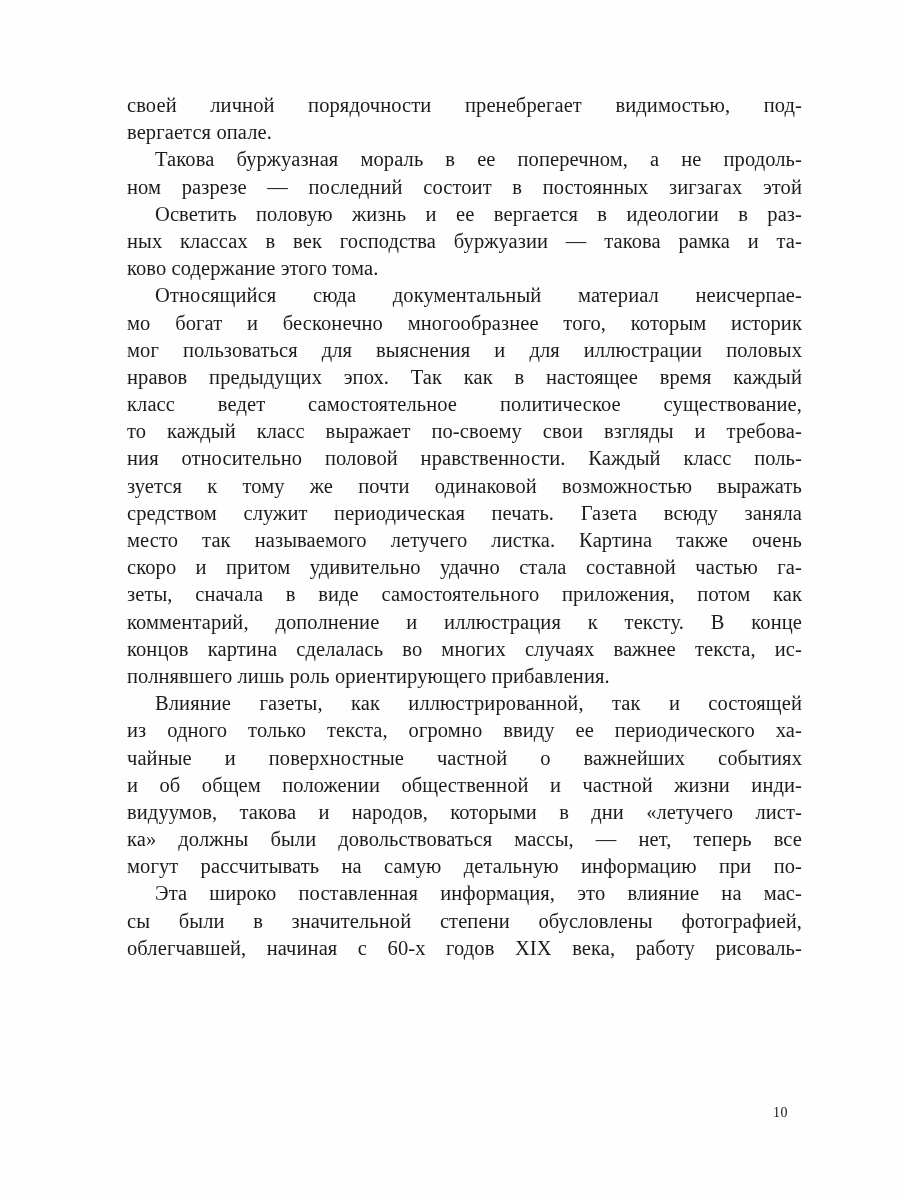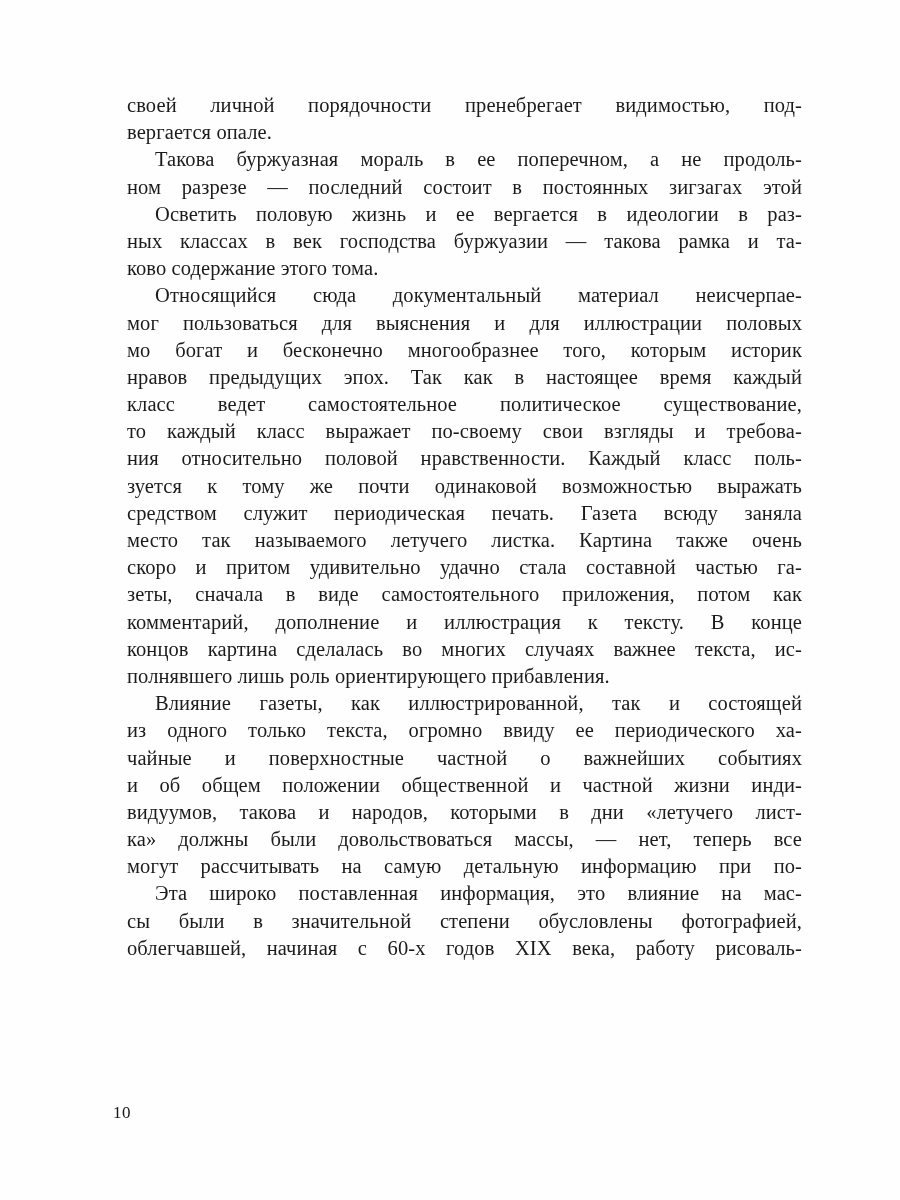--- a/index.html
+++ b/index.html
@@ -43,42 +43,42 @@
     text-indent: 28px;
   }
   .line.para-end {
     text-align-last: left;
   }
   .page-number {
     position: absolute;
     top: 1102px;
     left: 113px;
     width: 675px;
-    text-align: left;
-    font-size: 17px;
+    text-align: right;
+    font-size: 14px;
     line-height: 22px;
     color: #161616;
     letter-spacing: 0.5px;
   }
 </style>
 </head>
 <body>
 
 <div class="book-page">
   <div class="page-text">
       <div class="line">своей личной порядочности пренебрегает видимостью, под-</div>
       <div class="line para-end">вергается опале.</div>
       <div class="line indent">Такова буржуазная мораль в ее поперечном, а не продоль-</div>
       <div class="line">ном разрезе — последний состоит в постоянных зигзагах этой</div>
       <div class="line indent">Осветить половую жизнь и ее вергается в идеологии в раз-</div>
       <div class="line">ных классах в век господства буржуазии — такова рамка и та-</div>
       <div class="line para-end">ково содержание этого тома.</div>
       <div class="line indent">Относящийся сюда документальный материал неисчерпае-</div>
+      <div class="line">мо богат и бесконечно многообразнее того, которым историк</div>
       <div class="line">мог пользоваться для выяснения и для иллюстрации половых</div>
-      <div class="line">мо богат и бесконечно многообразнее того, которым историк</div>
       <div class="line">нравов предыдущих эпох. Так как в настоящее время каждый</div>
       <div class="line">класс ведет самостоятельное политическое существование,</div>
       <div class="line">то каждый класс выражает по-своему свои взгляды и требова-</div>
       <div class="line">ния относительно половой нравственности. Каждый класс поль-</div>
       <div class="line">зуется к тому же почти одинаковой возможностью выражать</div>
       <div class="line">средством служит периодическая печать. Газета всюду заняла</div>
       <div class="line">место так называемого летучего листка. Картина также очень</div>
       <div class="line">скоро и притом удивительно удачно стала составной частью га-</div>
       <div class="line">зеты, сначала в виде самостоятельного приложения, потом как</div>
       <div class="line">комментарий, дополнение и иллюстрация к тексту. В конце</div>

